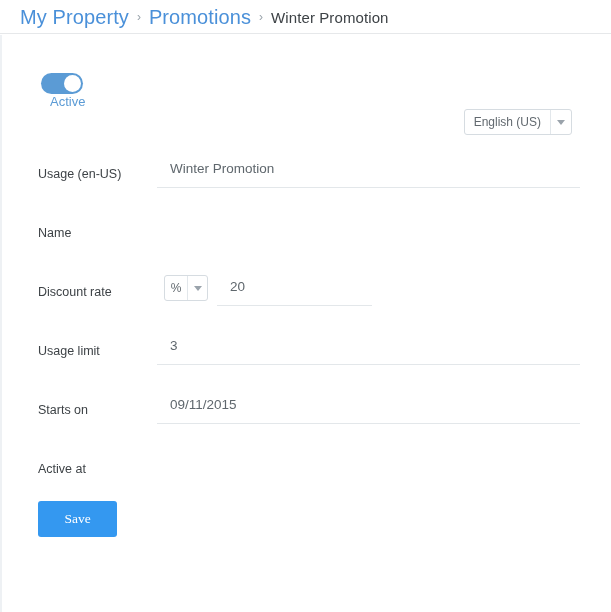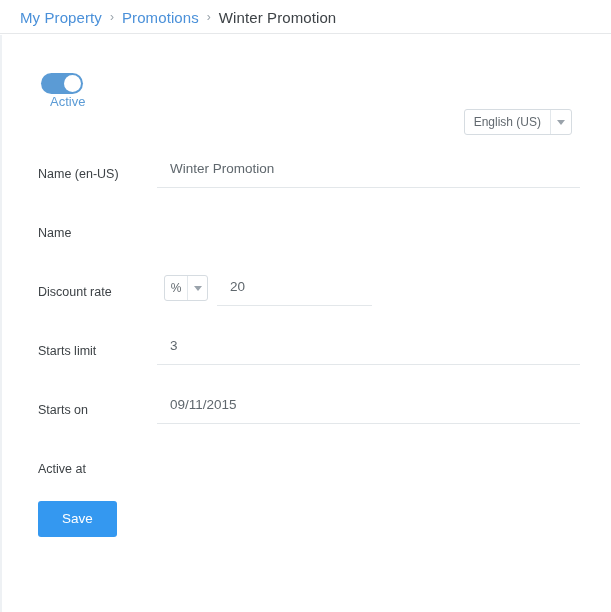--- a/index.html
+++ b/index.html
@@ -33,21 +33,21 @@
   .breadcrumb {
     position: absolute;
     left: 20px;
     top: 0;
     height: 34px;
     display: flex;
     align-items: center;
     white-space: nowrap;
   }
   .crumb-link {
-    font-size: 15px;
+    font-size: 20px;
     color: #4a90d9;
     text-decoration: none;
     cursor: pointer;
     letter-spacing: .1px;
   }
   .crumb-sep {
     font-size: 12px;
     color: #9aa3ab;
     margin: 0 8px;
     position: relative;
@@ -221,21 +221,21 @@
   .save-button {
     position: absolute;
     left: 36px;
     top: 466px;
     width: 79px;
     height: 36px;
     background: #3498f0;
     border: none;
     border-radius: 3px;
     color: #ffffff;
-    font-family: Liberation Sans, sans-serif;
+    font-family: Liberation Serif, serif;
     font-size: 13.5px;
     cursor: pointer;
     line-height: 36px;
     padding: 0;
     text-align: center;
   }
 </style>
 </head>
 <body>
 
@@ -263,21 +263,21 @@
     <div class="lang-select">
       <span class="value">English (US)</span>
       <span class="arrow-box">
         <span class="caret"></span>
       </span>
     </div>
 
     <div class="form">
 
       <div class="field-row">
-        <label class="field-label">Name (en-US)</label>
+        <label class="field-label">Usage (en-US)</label>
         <div class="field-control">
           <input class="text-input" type="text" value="Winter Promotion" style="">
         </div>
       </div>
 
       <div class="field-row">
         <label class="field-label">Name</label>
       </div>
 
       <div class="field-row">
@@ -287,21 +287,21 @@
             <span class="value">%</span>
             <span class="arrow-box">
               <span class="caret"></span>
             </span>
           </div>
           <input class="text-input rate-input" type="text" value="20" style="">
         </div>
       </div>
 
       <div class="field-row">
-        <label class="field-label">Starts limit</label>
+        <label class="field-label">Usage limit</label>
         <div class="field-control">
           <input class="text-input" type="text" value="3" style="">
         </div>
       </div>
 
       <div class="field-row">
         <label class="field-label">Starts on</label>
         <div class="field-control">
           <input class="text-input" type="text" value="09/11/2015" style="">
         </div>

